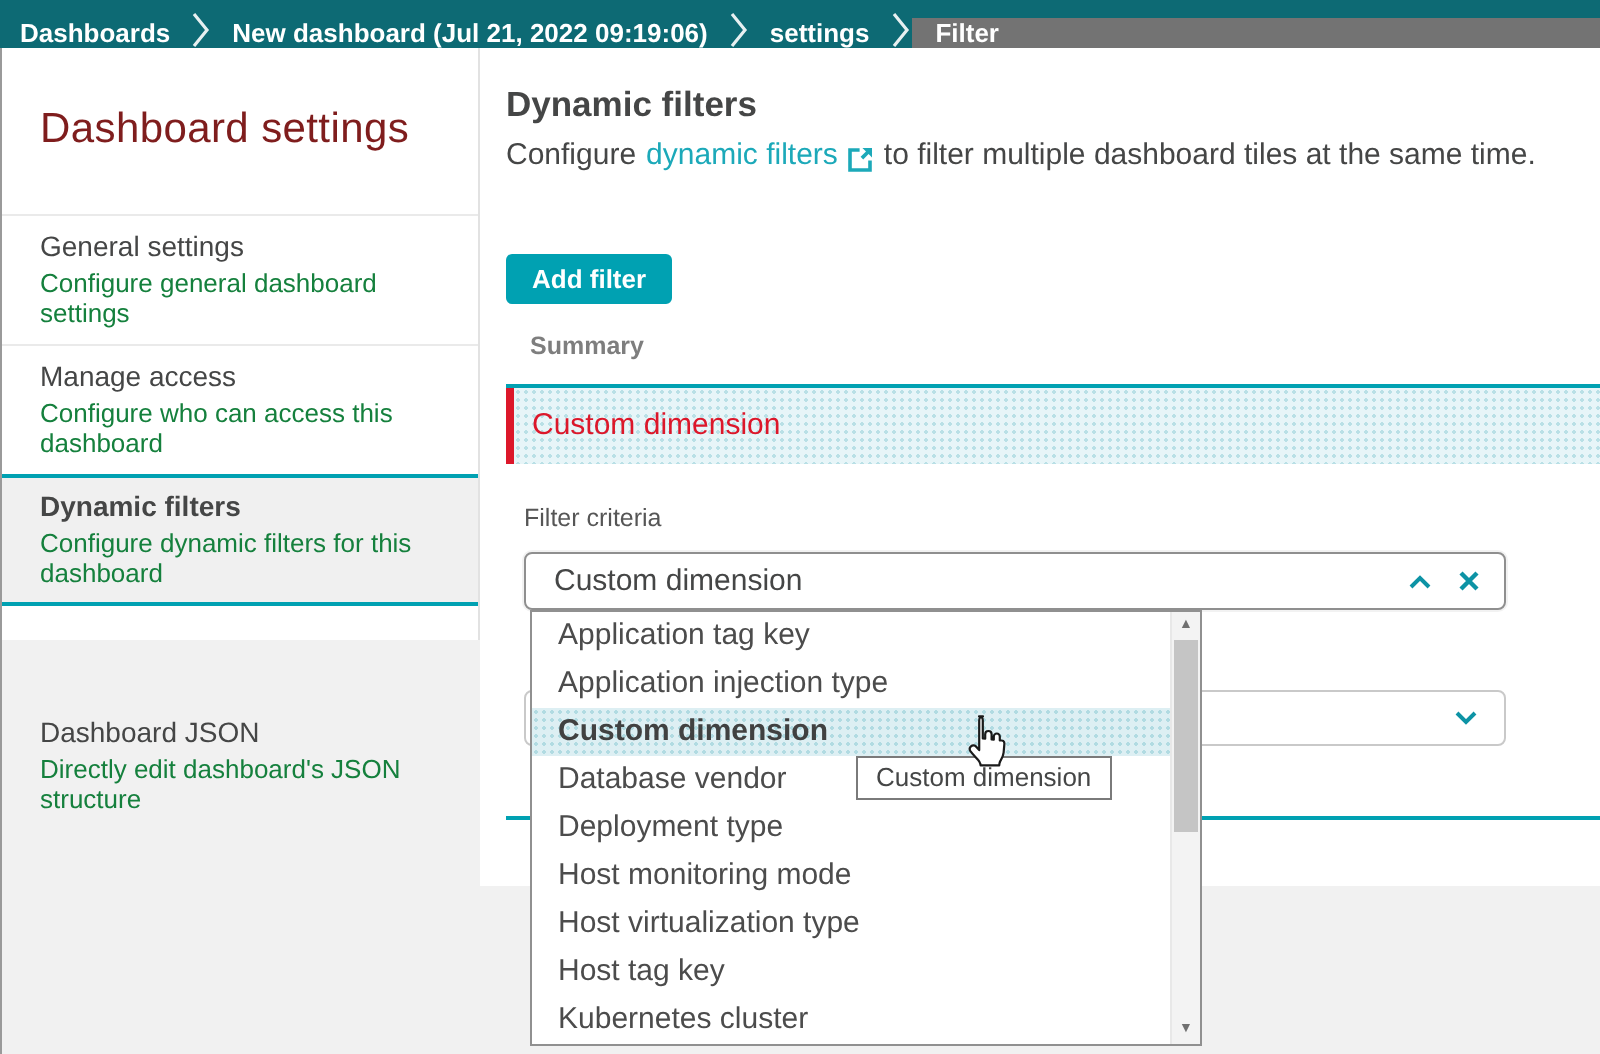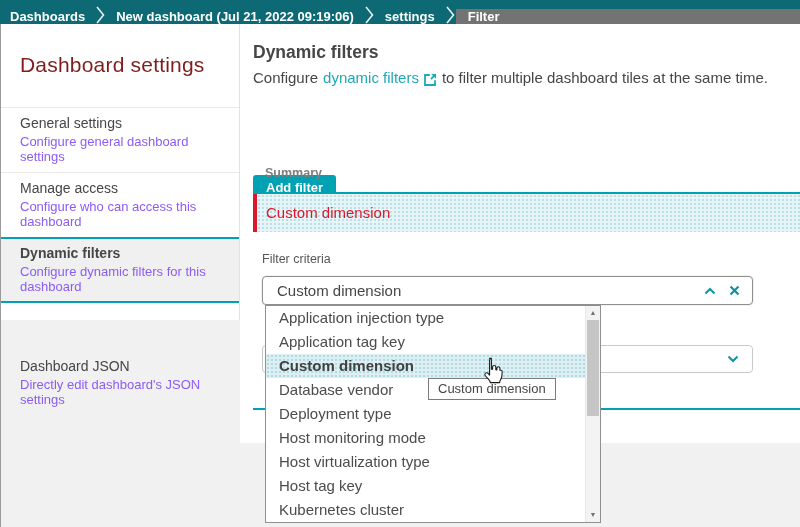--- a/index.html
+++ b/index.html
@@ -28,21 +28,21 @@
     position: absolute; left: 0; top: 24px; width: 240px; height: 296px;
     background: #fff; border-right: 1px solid #e2e2e2;
   }
   .sidebar-title {
     margin: 0; padding: 29px 20px 0 20px;
     font-size: 21px; font-weight: 400; color: #7f1d1d; letter-spacing: .2px;
   }
   .sidebar-items { margin-top: 30px; }
   .sidebar-item { padding: 7px 18px 8px 20px; border-top: 1px solid #eaeaea; cursor: pointer; }
   .sidebar-item .label { font-size: 14px; font-weight: 400; color: #454646; line-height: 17px; margin-bottom: 2px; }
-  .sidebar-item .desc { font-size: 13px; color: #8b5cf6; line-height: 15px; }
+  .sidebar-item .desc { font-size: 13px; color: #15803d; line-height: 15px; }
   .sidebar-item.selected {
     background: #f0f0f0;
     border-top: 2px solid #00a1b2; border-bottom: 2px solid #00a1b2;
     padding-top: 6px; padding-bottom: 7px;
   }
   .sidebar-item.selected .label { font-weight: 700; }
   .sidebar-item.selected + .sidebar-item { border-top: none; margin-top: 48px; }
   
   .main {
     position: absolute; left: 240px; top: 24px; width: 560px; height: 419px;
@@ -53,21 +53,21 @@
   .page-desc {
     left: 13px; top: 45px; font-size: 15px; color: #454646;
     display: flex; align-items: flex-end; gap: 5px; white-space: nowrap;
   }
   .page-desc .link { color: #1ca9b9; cursor: pointer; }
   .ext-icon { display: inline-flex; cursor: pointer; }
   .add-filter-btn {
     left: 13px; top: 103px; height: 25px;
     background: #00a1b2; color: #fff; border: none; border-radius: 3px;
     font-family: "Liberation Sans", sans-serif;
-    font-size: 13px; font-weight: 700; padding: 0 13px; cursor: pointer; margin-top: 48px;
+    font-size: 13px; font-weight: 700; padding: 0 13px; cursor: pointer;
   }
   .summary-header { left: 25px; top: 142px; font-size: 12.5px; font-weight: 700; color: #7e7e7e; }
   .teal-line { height: 2px; background: #00a1b2; }
   .teal-line.top { left: 13px; right: 0; top: 168px; }
   .teal-line.bottom { left: 13px; right: 0; top: 384px; z-index: 2; }
   .dotted {
     background-image: radial-gradient(rgba(0,140,160,0.20) 0.8px, transparent 1px);
     background-size: 4px 4px;
   }
   .summary-row {
@@ -160,21 +160,21 @@
     <div class="sidebar-item">
       <div class="label">Manage access</div>
       <div class="desc">Configure who can access this dashboard</div>
     </div>
     <div class="sidebar-item selected">
       <div class="label">Dynamic filters</div>
       <div class="desc">Configure dynamic filters for this dashboard</div>
     </div>
     <div class="sidebar-item">
       <div class="label">Dashboard JSON</div>
-      <div class="desc">Directly edit dashboard's JSON settings</div>
+      <div class="desc">Directly edit dashboard's JSON structure</div>
     </div>
   </div>
 </div>
 
 <div class="main">
 
   <div class="page-title">Dynamic filters</div>
 
   <div class="page-desc">
     <span>Configure</span>
@@ -217,22 +217,22 @@
       <svg width="12" height="8" viewBox="0 0 12 8">
           <path d="M1.5 1.5L6 6l4.5-4.5" fill="none" stroke="#0d93a5" stroke-width="2"></path>
         </svg>
     </span>
   </div>
 
   <div class="teal-line bottom"></div>
 
   <div class="dropdown">
     <ul>
+      <li>Application tag key</li>
       <li>Application injection type</li>
-      <li>Application tag key</li>
       <li class="highlighted dotted">Custom dimension</li>
       <li>Database vendor</li>
       <li>Deployment type</li>
       <li>Host monitoring mode</li>
       <li>Host virtualization type</li>
       <li>Host tag key</li>
       <li>Kubernetes cluster</li>
     </ul>
     <div class="scrollbar">
       <div class="scroll-btn up">▲</div>

